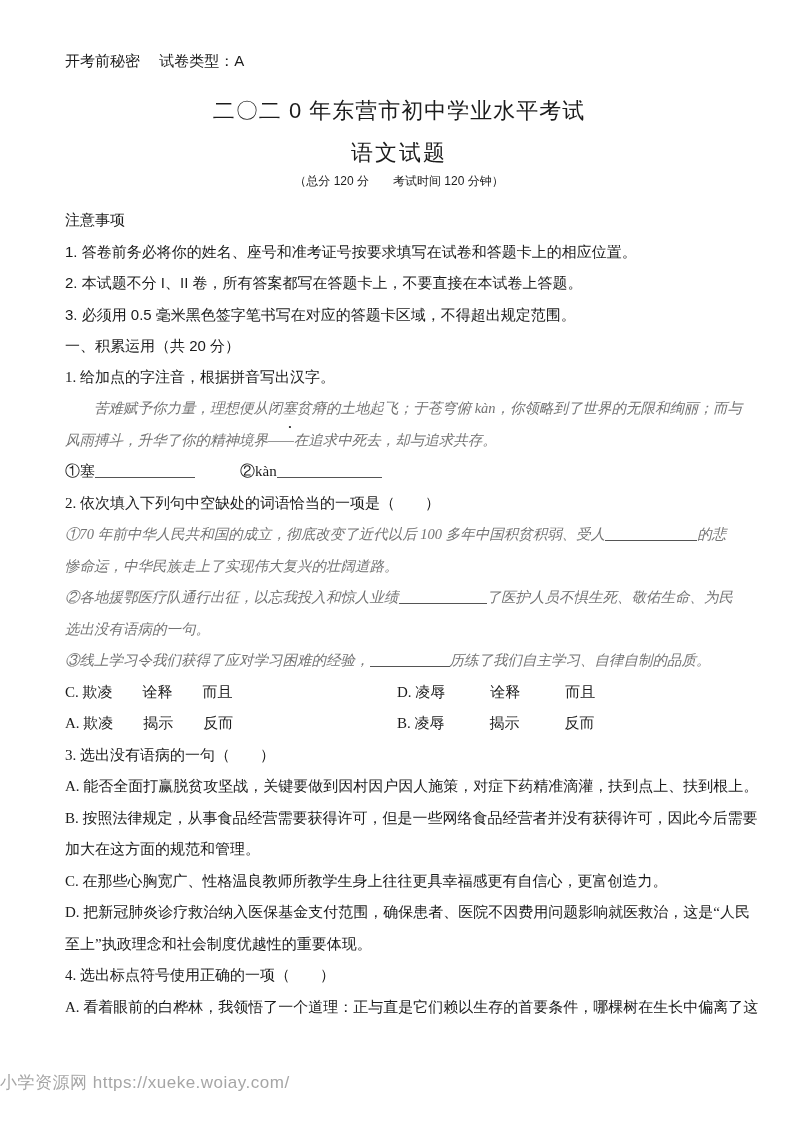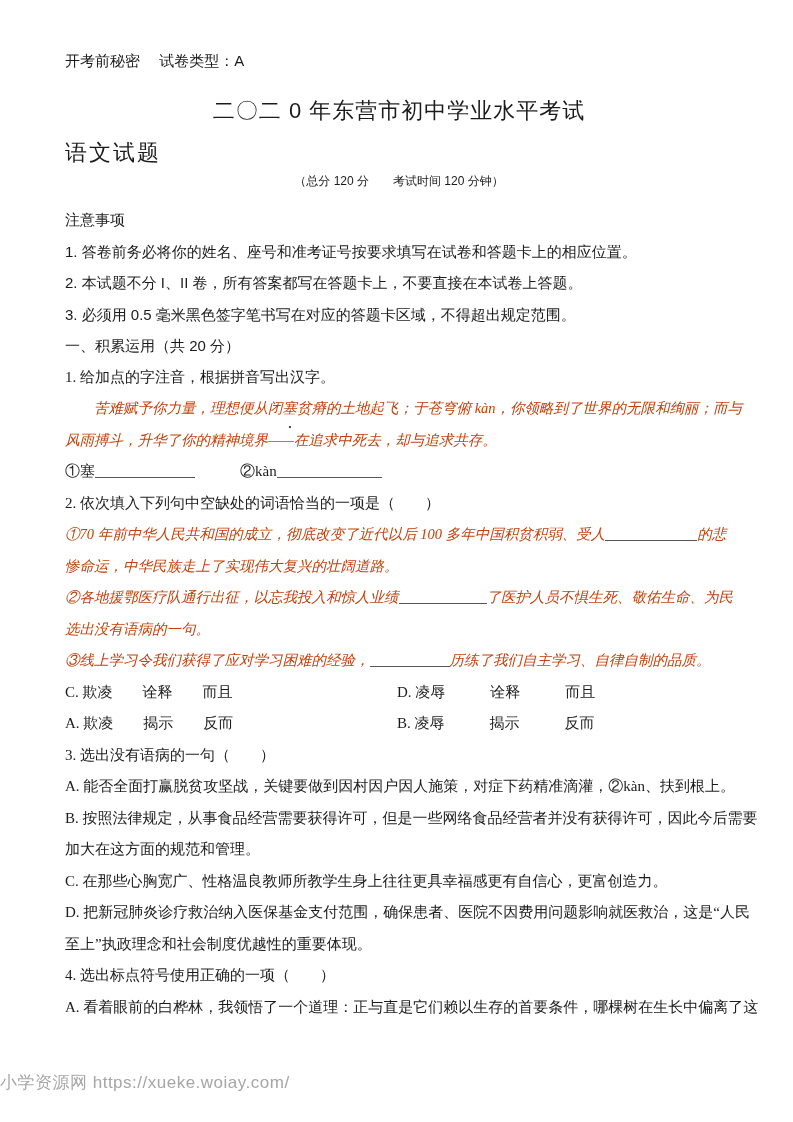--- a/index.html
+++ b/index.html
@@ -32,33 +32,33 @@
     height:22px;line-height:22px;font-size:15px;
     margin-bottom:24px;
   }
   .t1{
     height:30px;line-height:30px;font-size:22px;
     text-align:center;letter-spacing:1px;
     margin-bottom:12px;
   }
   .t2{
     height:30px;line-height:30px;font-size:22px;
-    text-align:left;letter-spacing:2px;
+    text-align:center;letter-spacing:2px;
     margin-bottom:2px;
   }
   .t3{
     height:22px;line-height:22px;font-size:12px;
     text-align:center;
     margin-bottom:12px;
   }
   
   .kai{
     font-style:italic;
     font-size:14.5px;
-    color:#c2410c;
+    color:#737373;
   }
   
   .blank{
     display:inline-block;
     border-bottom:1.5px solid #555;
     height:14px;
     vertical-align:-2px;
   }
   
   .dotchar{
@@ -109,21 +109,21 @@
       <div class="line"><span>①塞</span><span class="blank" style="width: 100px;"></span><span>　　　②kàn</span><span class="blank" style="width: 105px;"></span></div>
       <div class="line"><span>2. 依次填入下列句中空缺处的词语恰当的一项是（　　）</span></div>
       <div class="line kai"><span>①70 年前中华人民共和国的成立，彻底改变了近代以后 100 多年中国积贫积弱、受人</span><span class="blank" style="width: 92px;"></span><span>的悲</span></div>
       <div class="line kai"><span>惨命运，中华民族走上了实现伟大复兴的壮阔道路。</span></div>
       <div class="line kai"><span>②各地援鄂医疗队通行出征，以忘我投入和惊人业绩</span><span class="blank" style="width: 88px;"></span><span>了医护人员不惧生死、敬佑生命、为民</span></div>
       <div class="line kai"><span>选出没有语病的一句。</span></div>
       <div class="line kai"><span>③线上学习令我们获得了应对学习困难的经验，</span><span class="blank" style="width: 80px;"></span><span>历练了我们自主学习、自律自制的品质。</span></div>
       <div class="line"><span>C. 欺凌　　诠释　　而且</span><span class="col2">D. 凌辱　　　诠释　　　而且</span></div>
       <div class="line"><span>A. 欺凌　　揭示　　反而</span><span class="col2">B. 凌辱　　　揭示　　　反而</span></div>
       <div class="line"><span>3. 选出没有语病的一句（　　）</span></div>
-      <div class="line"><span>A. 能否全面打赢脱贫攻坚战，关键要做到因村因户因人施策，对症下药精准滴灌，②kàn、扶到根上。</span></div>
+      <div class="line"><span>A. 能否全面打赢脱贫攻坚战，关键要做到因村因户因人施策，对症下药精准滴灌，扶到点上、扶到根上。</span></div>
       <div class="line"><span>B. 按照法律规定，从事食品经营需要获得许可，但是一些网络食品经营者并没有获得许可，因此今后需要</span></div>
       <div class="line"><span>加大在这方面的规范和管理。</span></div>
       <div class="line"><span>C. 在那些心胸宽广、性格温良教师所教学生身上往往更具幸福感更有自信心，更富创造力。</span></div>
       <div class="line"><span>D. 把新冠肺炎诊疗救治纳入医保基金支付范围，确保患者、医院不因费用问题影响就医救治，这是“人民</span></div>
       <div class="line"><span>至上”执政理念和社会制度优越性的重要体现。</span></div>
       <div class="line"><span>4. 选出标点符号使用正确的一项（　　）</span></div>
       <div class="line"><span>A. 看着眼前的白桦林，我领悟了一个道理：正与直是它们赖以生存的首要条件，哪棵树在生长中偏离了这</span></div>
     </div>
   <div class="footer">小学资源网 https://xueke.woiay.com/</div>
 </div>

